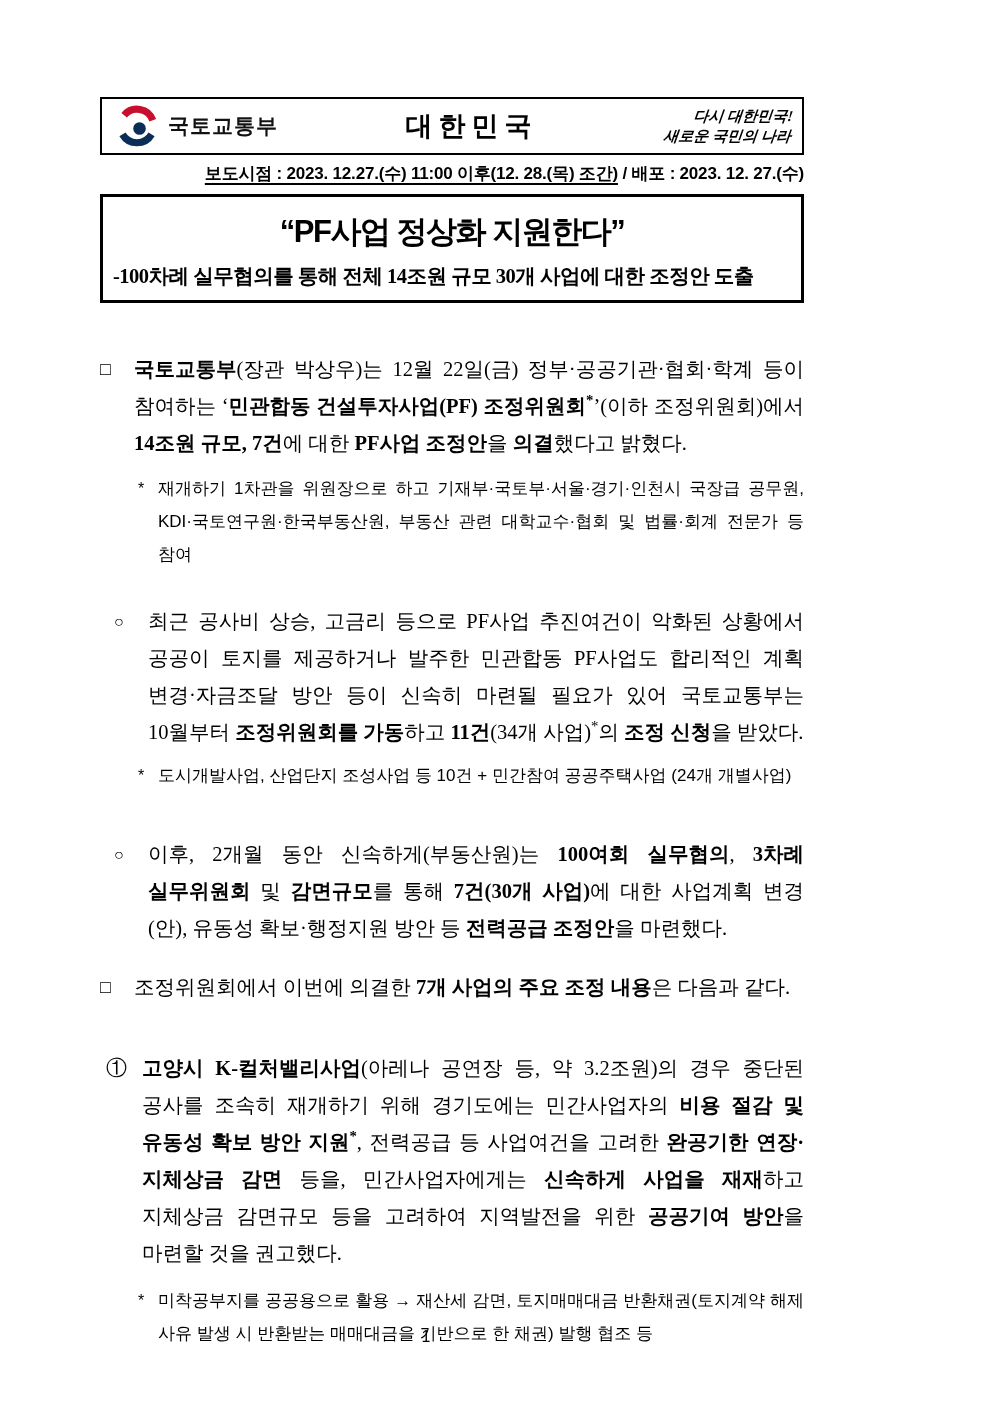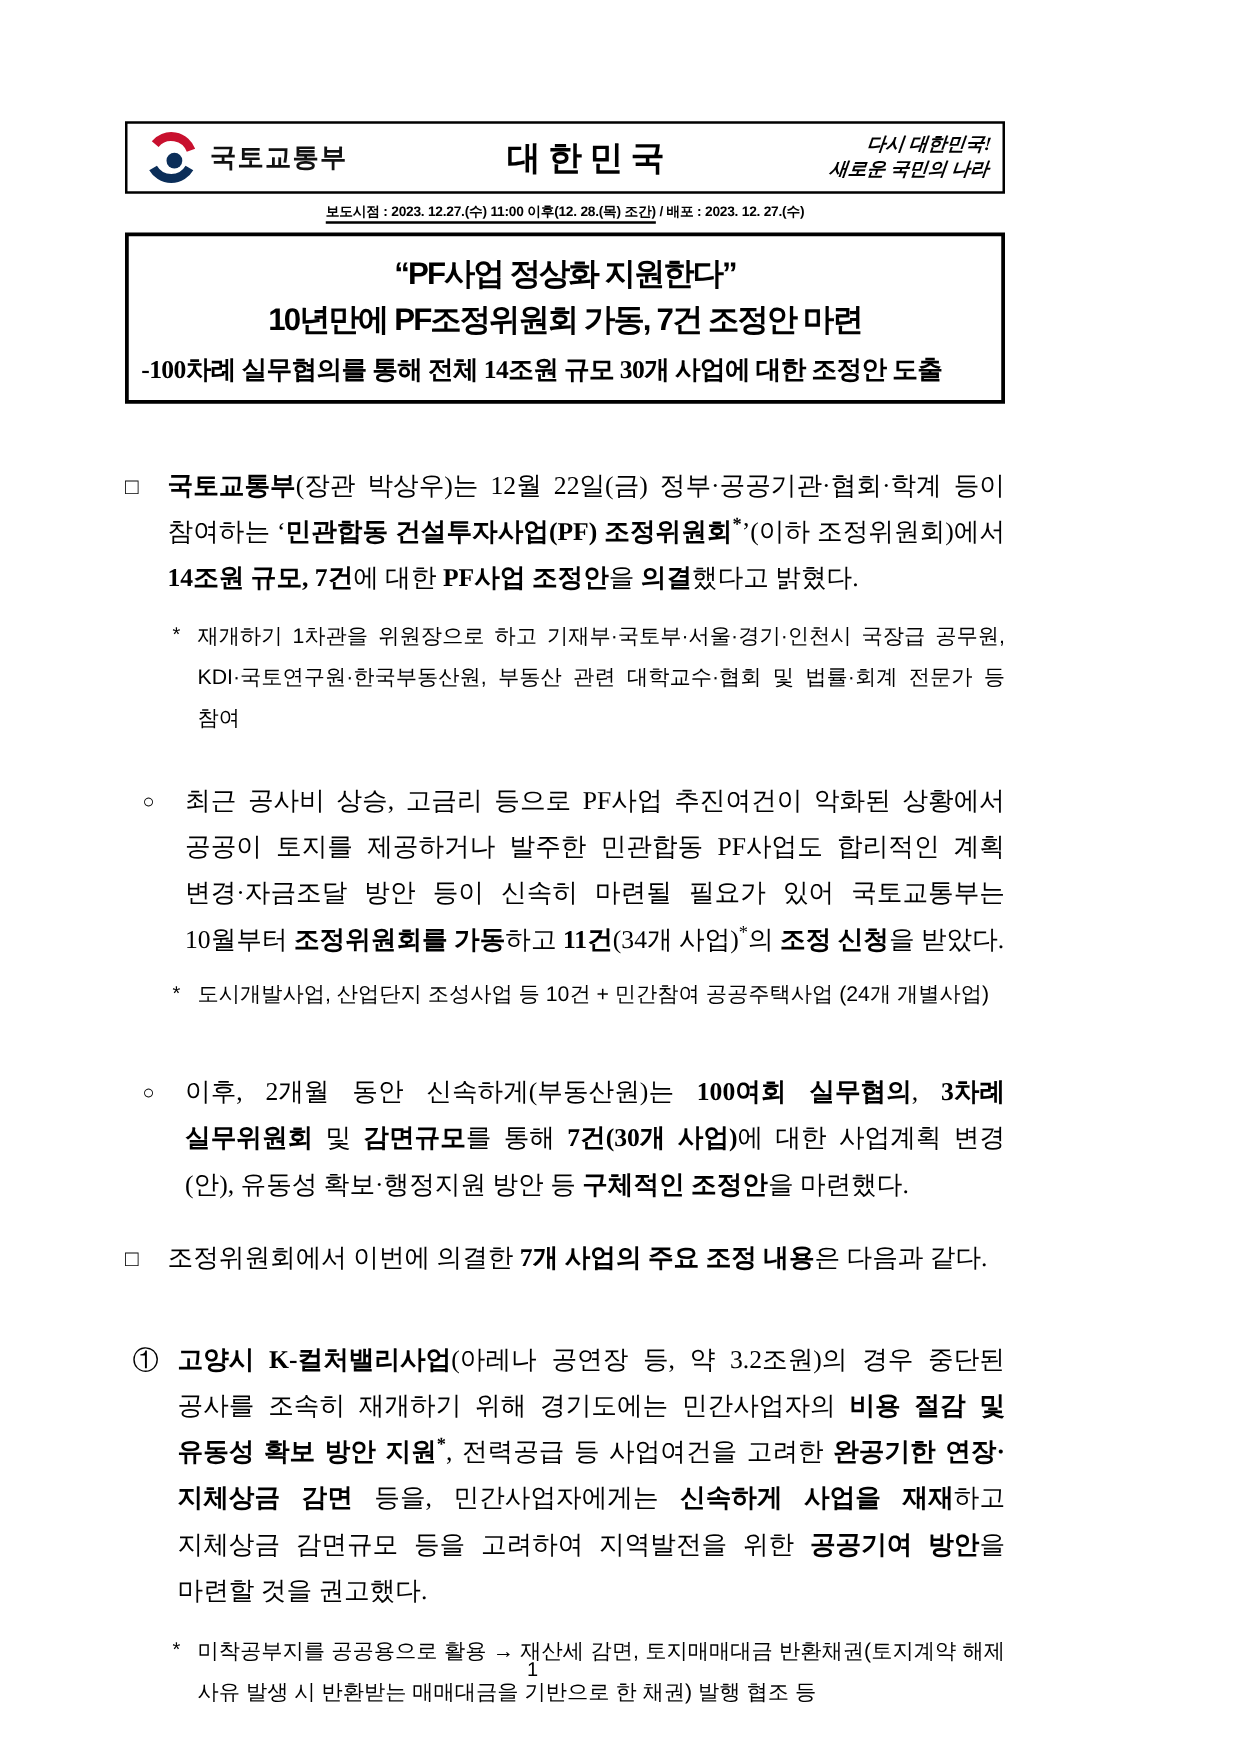--- a/index.html
+++ b/index.html
@@ -32,36 +32,36 @@
   }
   .slogan{
     width:200px;flex:none;text-align:right;
     font-family:"Liberation Serif","DejaVu Serif",serif;
     font-style:italic;font-weight:800;font-size:15px;line-height:1.35;
     transform:skewX(-6deg);
     white-space:nowrap;
   }
   
   .release-info{
-    text-align:center;
+    text-align:right;
     font-family:"Liberation Sans","DejaVu Sans",sans-serif;
-    font-weight:700;font-size:11px;
+    font-weight:700;font-size:17px;
     margin:7px 0 9px 0;letter-spacing:-0.2px;
   }
   .release-info .u{
     text-decoration:underline;text-underline-offset:4px;text-decoration-thickness:1.5px;
   }
   
   .title-box{
     border:3px solid #000;box-sizing:border-box;
     padding:12px 8px 8px 8px;text-align:center;
   }
   .headline{
     font-family:"Liberation Sans","DejaVu Sans",sans-serif;
-    font-weight:900;font-size:25px;line-height:1.48;letter-spacing:-1.5px;
+    font-weight:900;font-size:31px;line-height:1.48;letter-spacing:-1.5px;
   }
   .title-sub{
     text-align:left;
     font-family:Liberation Serif, serif;
     font-weight:600;font-size:20.5px;line-height:1.5;
     margin-top:6px;padding-left:2px;letter-spacing:-0.5px;
   }
   
   .body-content{margin-top:48px;font-size:20.5px;}
   .para{display:flex;align-items:flex-start;}
@@ -118,21 +118,20 @@
     <div class="slogan">
       <div>다시 대한민국!</div>
       <div>새로운 국민의 나라</div>
     </div>
   </div>
 
   <div class="release-info"><span class="u">보도시점 : 2023. 12.27.(수) 11:00 이후(12. 28.(목) 조간)</span><span> / 배포 : 2023. 12. 27.(수)</span></div>
 
   <div class="title-box">
     <div class="headline">“PF사업 정상화 지원한다”</div>
-    <div class="headline">10년만에 PF조정위원회 가동, 7건 조정안 마련</div>
     <div class="title-sub">-100차례 실무협의를 통해 전체 14조원 규모 30개 사업에 대한 조정안 도출</div>
   </div>
 
   <div class="body-content">
 
     <div class="para p-main">
       <span class="marker">□</span>
       <span class="content"><span class="b">국토교통부</span><span>(장관 박상우)는 12월 22일(금) 정부·공공기관·협회·학계 등이 참여하는 ‘</span><span class="b">민관합동 건설투자사업(PF) 조정위원회</span><span class="b sup">*</span><span>’(이하 조정위원회)에서 </span><span class="b">14조원 규모, 7건</span><span>에 대한 </span><span class="b">PF사업 조정안</span><span>을 </span><span class="b">의결</span><span>했다고 밝혔다.</span></span>
     </div>
 
@@ -146,21 +145,21 @@
       <span class="content"><span>최근 공사비 상승, 고금리 등으로 PF사업 추진여건이 악화된 상황에서 공공이 토지를 제공하거나 발주한 민관합동 PF사업도 합리적인 계획 변경·자금조달 방안 등이 신속히 마련될 필요가 있어 국토교통부는 10월부터 </span><span class="b">조정위원회를 가동</span><span>하고 </span><span class="b">11건</span><span>(34개 사업)</span><span class="sup">*</span><span>의 </span><span class="b">조정 신청</span><span>을 받았다.</span></span>
     </div>
 
     <div class="para p-foot mt8">
       <span class="marker">*</span>
       <span class="content"><span>도시개발사업, 산업단지 조성사업 등 10건 + 민간참여 공공주택사업 (24개 개별사업)</span></span>
     </div>
 
     <div class="para p-sub mt44">
       <span class="marker">○</span>
-      <span class="content"><span>이후, 2개월 동안 신속하게(부동산원)는 </span><span class="b">100여회 실무협의</span><span>, </span><span class="b">3차례 실무위원회</span><span> 및 </span><span class="b">감면규모</span><span>를 통해 </span><span class="b">7건(30개 사업)</span><span>에 대한 사업계획 변경(안), 유동성 확보·행정지원 방안 등 </span><span class="b">구체적인 조정안</span><span>을 마련했다.</span></span>
+      <span class="content"><span>이후, 2개월 동안 신속하게(부동산원)는 </span><span class="b">100여회 실무협의</span><span>, </span><span class="b">3차례 실무위원회</span><span> 및 </span><span class="b">감면규모</span><span>를 통해 </span><span class="b">7건(30개 사업)</span><span>에 대한 사업계획 변경(안), 유동성 확보·행정지원 방안 등 </span><span class="b">전력공급 조정안</span><span>을 마련했다.</span></span>
     </div>
 
     <div class="para p-main mt22">
       <span class="marker">□</span>
       <span class="content"><span>조정위원회에서 이번에 의결한 </span><span class="b">7개 사업의 주요 조정 내용</span><span>은 다음과 같다.</span></span>
     </div>
 
     <div class="para p-num mt44">
       <span class="marker">①</span>
       <span class="content"><span class="b">고양시 K-컬처밸리사업</span><span>(아레나 공연장 등, 약 3.2조원)의 경우 중단된 공사를 조속히 재개하기 위해 경기도에는 민간사업자의 </span><span class="b">비용 절감 및 유동성 확보 방안 지원</span><span class="b sup">*</span><span>, 전력공급 등 사업여건을 고려한 </span><span class="b">완공기한 연장·지체상금 감면</span><span> 등을, 민간사업자에게는 </span><span class="b">신속하게 사업을 재재</span><span>하고 지체상금 감면규모 등을 고려하여 지역발전을 위한 </span><span class="b">공공기여 방안</span><span>을 마련할 것을 권고했다.</span></span>

